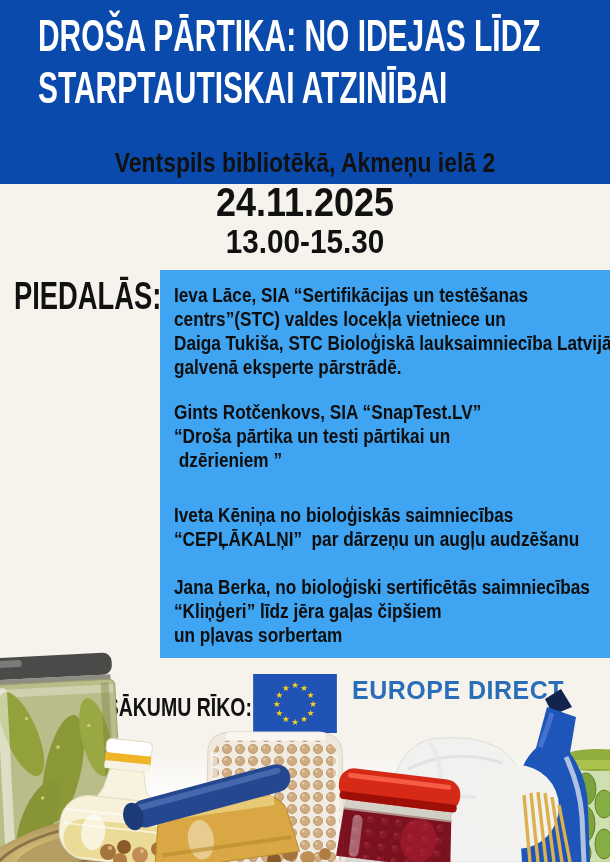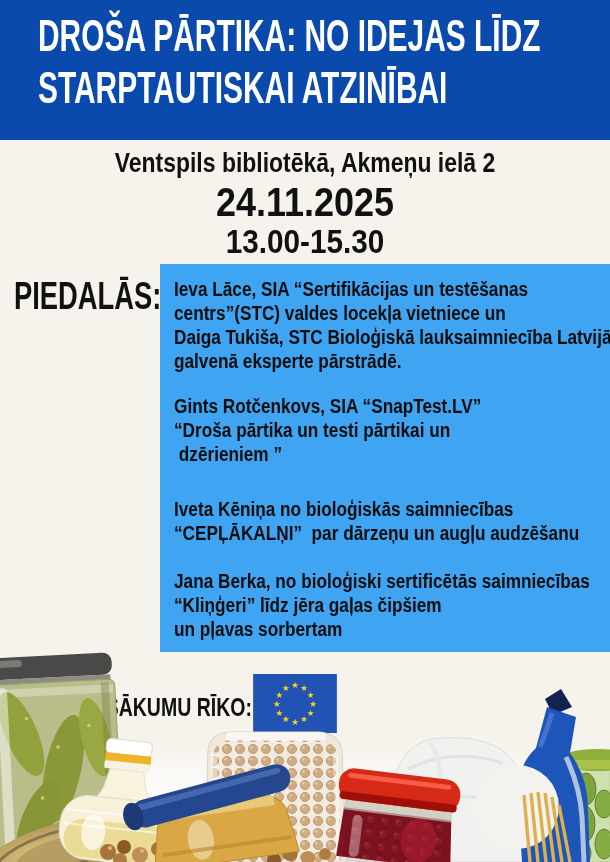--- a/index.html
+++ b/index.html
@@ -2,21 +2,21 @@
 <html lang="lv"><head>
 <meta charset="utf-8">
 <style>
   html,body{margin:0;padding:0;background:#ddd;}
   .poster{
     position:relative;width:610px;height:862px;overflow:hidden;
     background:#f6f3ec;margin:0 auto;
     font-family:"Liberation Sans",sans-serif;color:#111;
   }
   
-  .banner{position:absolute;left:0;top:0;width:610px;height:140px;background:#0b4aad;}
+  .banner{position:absolute;left:0;top:0;width:610px;height:184px;background:#0b4aad;}
   .title{
     position:absolute;left:38px;top:10px;width:800px;
     color:#fff;font-weight:bold;font-size:44px;line-height:52px;
     letter-spacing:0px;white-space:pre-wrap;
     transform:scaleX(0.68);transform-origin:0 0;
   }
   
   .location{
     position:absolute;top:149px;left:0;width:610px;text-align:center;
     font-weight:bold;font-size:27px;line-height:28px;
@@ -32,21 +32,21 @@
     font-weight:bold;font-size:33px;line-height:36px;
     transform:scaleX(0.9);transform-origin:50% 0;
   }
   
   .piedalas-label{
     position:absolute;left:14px;top:276px;
     font-weight:bold;font-size:38px;line-height:40px;
     transform:scaleX(0.72);transform-origin:0 0;white-space:nowrap;
   }
   .box{
-    position:absolute;left:160px;top:264px;width:450px;height:388px;
+    position:absolute;left:160px;top:270px;width:450px;height:388px;
     background:#3fa4f2;overflow:hidden;
   }
   .box-inner{
     position:absolute;left:14px;top:0;width:560px;height:388px;
     transform:scaleX(0.86);transform-origin:0 0;
   }
   .entry{
     position:absolute;left:0;margin:0;
     font-weight:bold;font-size:20px;line-height:24px;
     white-space:pre-wrap;color:#0e0e0e;
@@ -117,20 +117,21 @@
         <text x="60.5" y="43.7" class="eu-star">★</text>
         <text x="53.5" y="50.7" class="eu-star">★</text>
         <text x="44.0" y="53.2" class="eu-star">★</text>
         <text x="34.5" y="50.7" class="eu-star">★</text>
         <text x="27.5" y="43.7" class="eu-star">★</text>
         <text x="25.0" y="34.2" class="eu-star">★</text>
         <text x="27.5" y="24.7" class="eu-star">★</text>
         <text x="34.5" y="17.7" class="eu-star">★</text>
       </g>
   </svg>
+  <div class="logo-title">EUROPE DIRECT</div>
 
   <svg class="photo" viewBox="0 0 610 215">
     <defs>
       <linearGradient id="gbg" x1="0" y1="0" x2="0" y2="1">
         <stop offset="0" stop-color="#f6f3ec"></stop>
         <stop offset="0.4" stop-color="#fdfdfc"></stop>
         <stop offset="1" stop-color="#d9d7d3"></stop>
       </linearGradient>
       <radialGradient id="gold" cx="0.4" cy="0.4" r="0.8">
         <stop offset="0" stop-color="#d9c27b"></stop>

